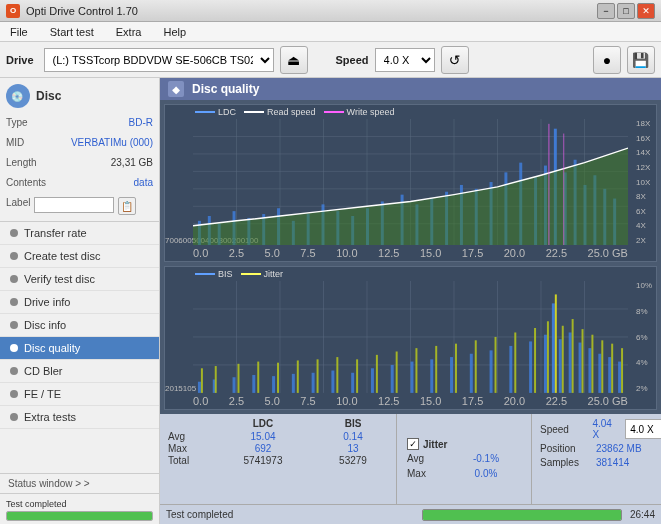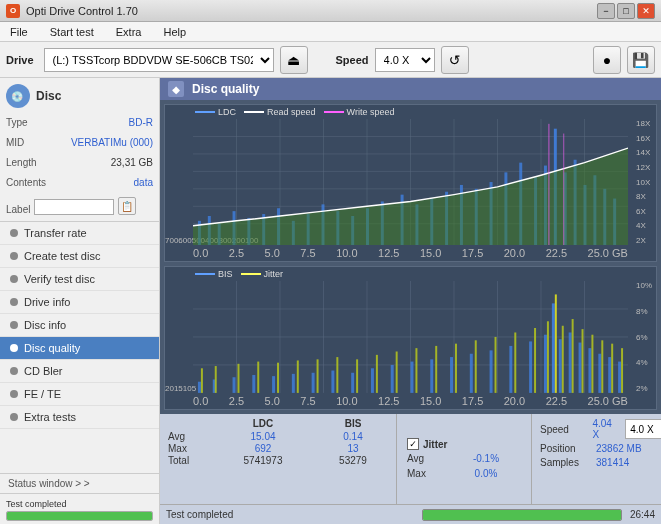--- a/index.html
+++ b/index.html
@@ -102,21 +102,21 @@
       background: #6090d0;
       border-radius: 50%;
       display: flex; align-items: center; justify-content: center;
       font-size: 10px; color: white;
     }
     .disc-title { font-size: 12px; font-weight: bold; color: #333; }
     .disc-row { display: flex; justify-content: space-between; margin: 9px 0; }
     .disc-key { color: #555; font-size: 10px; }
     .disc-val { color: #3060d0; font-size: 10px; }
     .disc-val-dark { color: #333; font-size: 10px; }
-    .label-row { display: flex; align-items: flex-end; gap: 4px; margin-top: 6px; }
+    .label-row { display: flex; align-items: flex-start; gap: 4px; margin-top: 6px; }
     .label-input {
       width: 80px; height: 16px;
       border: 1px solid #aaa;
       font-size: 9px;
       padding: 0 2px;
     }
     .label-btn {
       width: 18px; height: 18px;
       background: #f0f0f0;
       border: 1px solid #aaa;

